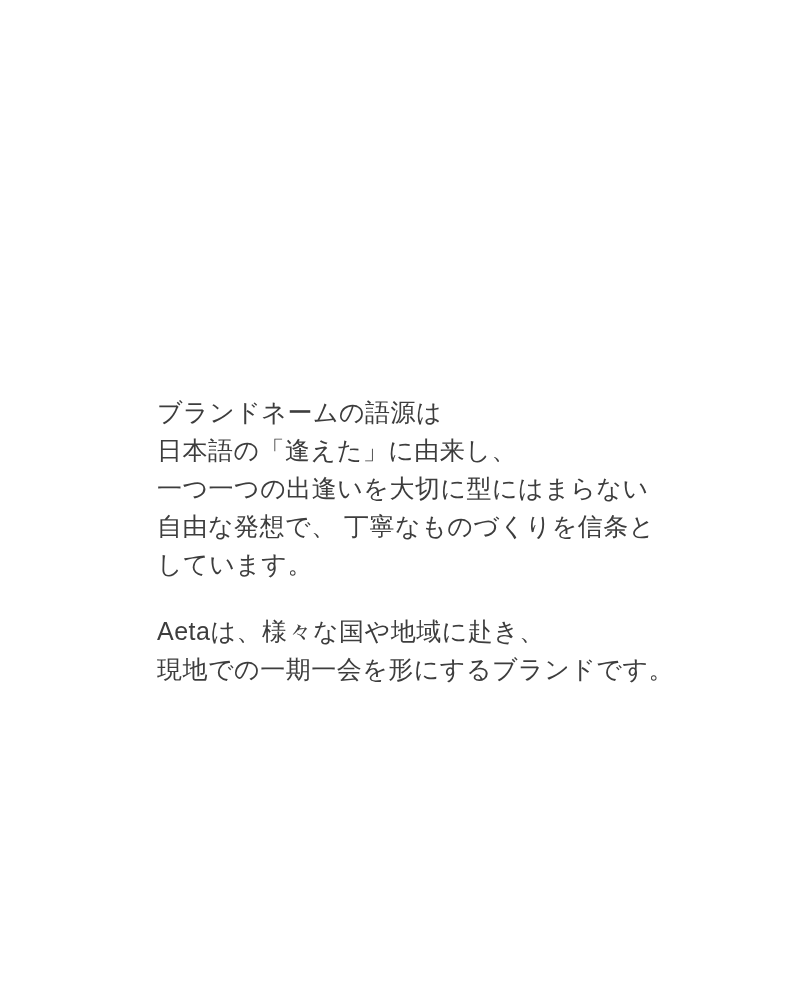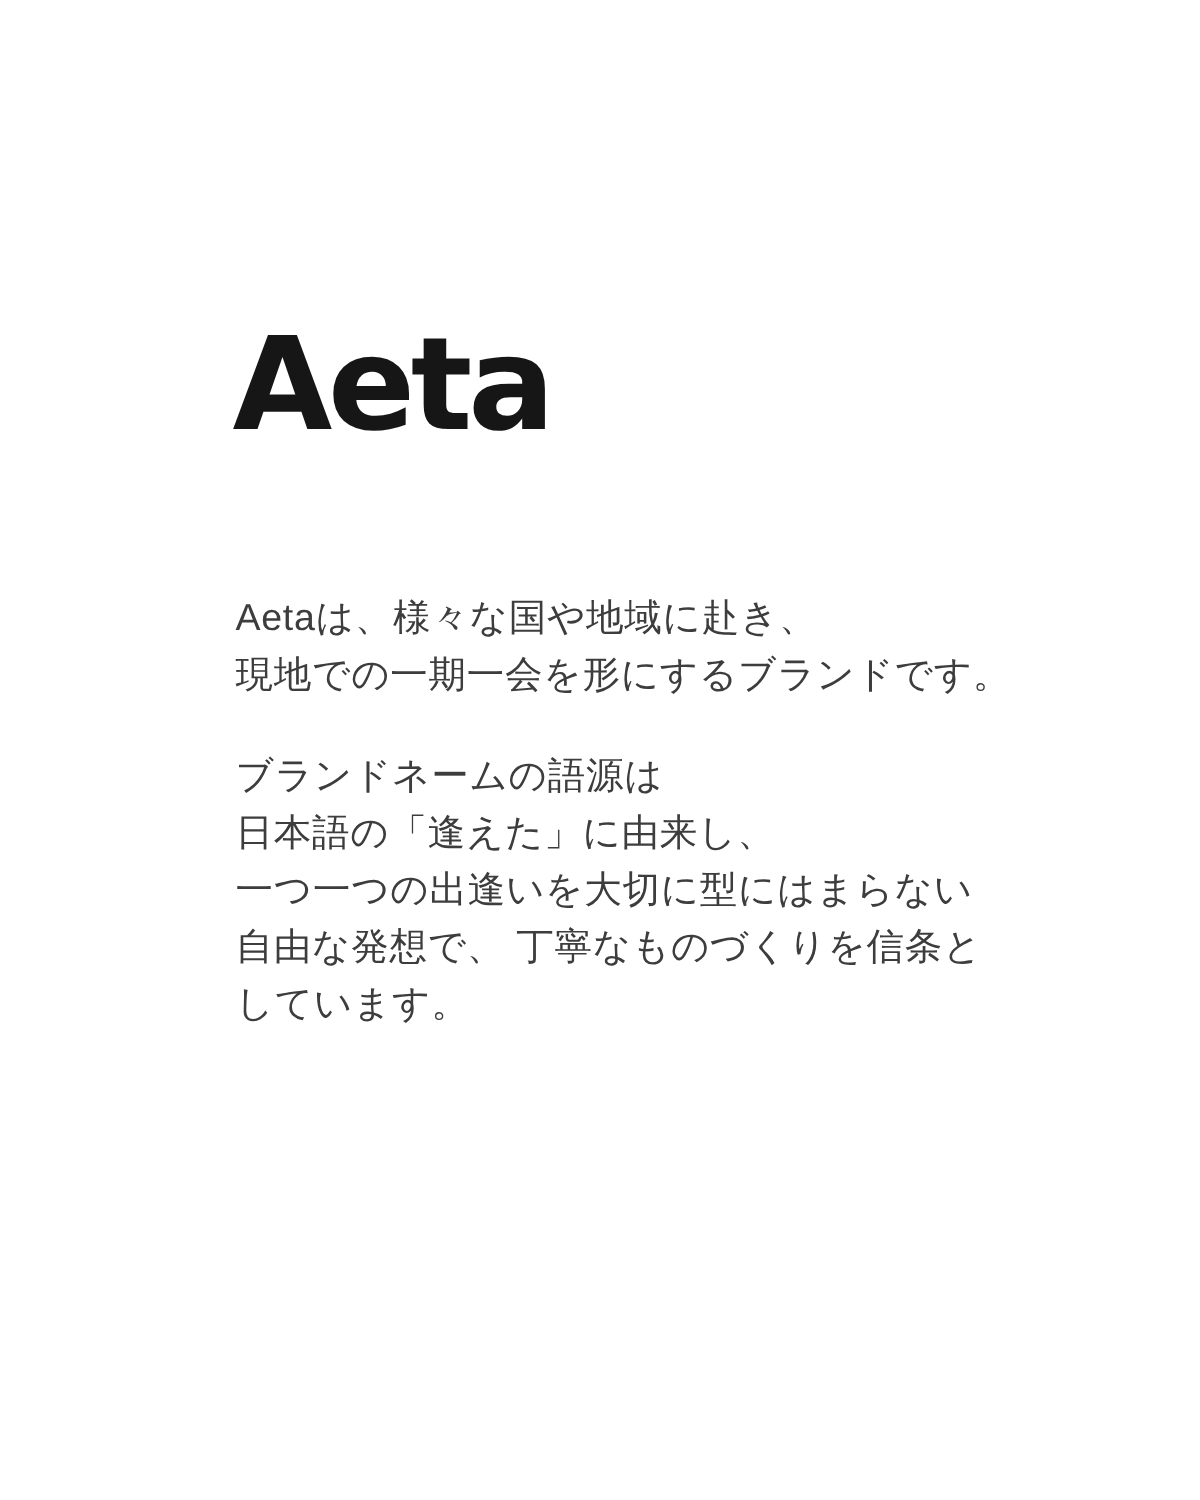--- a/index.html
+++ b/index.html
@@ -45,32 +45,31 @@
     .line {
       display: block;
       white-space: pre;
     }
   </style>
 </head>
 <body>
 
 <div class="page">
 
-  <div class="logo">Aeta</div>
 
   <div class="description">
-
-    <p>
-      <span class="line">Aetaは、様々な国や地域に赴き、</span>
-      <span class="line">現地での一期一会を形にするブランドです。</span>
-    </p>
 
     <p>
       <span class="line">ブランドネームの語源は</span>
       <span class="line">日本語の「逢えた」に由来し、</span>
       <span class="line">一つ一つの出逢いを大切に型にはまらない</span>
       <span class="line">自由な発想で、 丁寧なものづくりを信条と</span>
       <span class="line">しています。</span>
     </p>
 
+    <p>
+      <span class="line">Aetaは、様々な国や地域に赴き、</span>
+      <span class="line">現地での一期一会を形にするブランドです。</span>
+    </p>
+
   </div>
 
 </div>
 
 </body></html>

